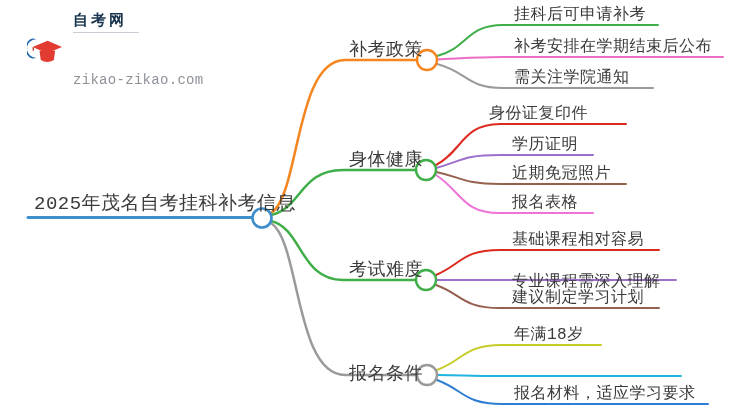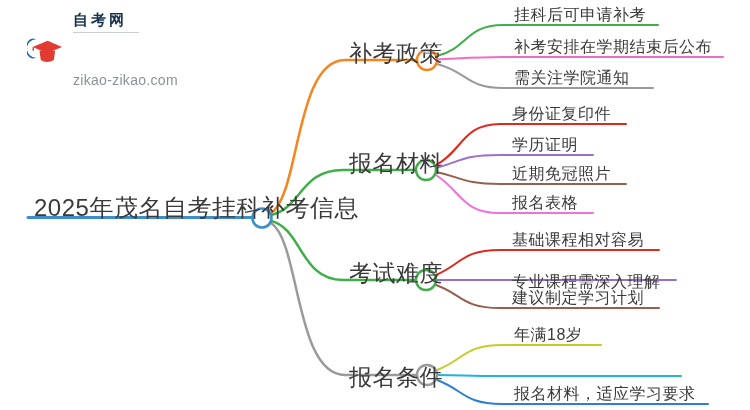--- a/index.html
+++ b/index.html
@@ -1,26 +1,26 @@
 <!DOCTYPE html>
 <html><head>
 <meta charset="utf-8">
 <style>
   html,body{margin:0;padding:0;background:#ffffff;}
   .stage{
     position:relative;width:750px;height:410px;overflow:hidden;
-    font-family:Liberation Sans, sans-serif;background:#ffffff;
+    font-family:Liberation Mono, monospace;background:#ffffff;
   }
   .links{position:absolute;left:0;top:0;width:750px;height:410px;}
   .label{
     position:absolute;color:#3a3a3a;white-space:nowrap;line-height:1.15;
     letter-spacing:0.5px;
   }
-  .root-label{font-size:24px;}
-  .branch-label{font-size:23px;}
+  .root-label{font-size:19px;}
+  .branch-label{font-size:18px;}
   .leaf-label{font-size:16px;}
   .logo{position:absolute;left:27px;top:11px;display:flex;align-items:center;}
   .logo-text{margin-left:6px;}
   .logo-title{font-size:15px;font-weight:bold;color:#16324c;letter-spacing:3px;}
   .logo-divider{height:1px;background:#c9ced4;margin:2px 0 1px 0;width:66px;}
   .logo-domain{font-size:14px;color:#8d9299;letter-spacing:0.3px;margin-top:39px;}
 </style>
 </head>
 <body>
 
@@ -69,29 +69,29 @@
     <div class="logo-text">
       <div class="logo-title">自考网</div>
       <div class="logo-divider"></div>
       <div class="logo-domain">zikao-zikao.com</div>
     </div>
   </div>
 
   <div class="label root-label" style="left:34px;top:194px;">2025年茂名自考挂科补考信息</div>
 
   <div class="label branch-label" style="left:349px;top:40px;">补考政策</div>
-  <div class="label branch-label" style="left:349px;top:150px;">报名材料</div>
+  <div class="label branch-label" style="left:349px;top:150px;">身体健康</div>
   <div class="label branch-label" style="left:349px;top:260px;">考试难度</div>
   <div class="label branch-label" style="left:349px;top:364px;">报名条件</div>
 
   <div class="label leaf-label" style="left:514px;top:6px;">挂科后可申请补考</div>
   <div class="label leaf-label" style="left:514px;top:69px;">需关注学院通知</div>
   <div class="label leaf-label" style="left:514px;top:38px;">补考安排在学期结束后公布</div>
 
-  <div class="label leaf-label" style="left:512px;top:105px;">身份证复印件</div>
+  <div class="label leaf-label" style="left:489px;top:105px;">身份证复印件</div>
   <div class="label leaf-label" style="left:512px;top:136px;">学历证明</div>
   <div class="label leaf-label" style="left:512px;top:165px;">近期免冠照片</div>
   <div class="label leaf-label" style="left:512px;top:194px;">报名表格</div>
 
   <div class="label leaf-label" style="left:512px;top:231px;">基础课程相对容易</div>
   <div class="label leaf-label" style="left:512px;top:273px;">专业课程需深入理解</div>
   <div class="label leaf-label" style="left:512px;top:289px;">建议制定学习计划</div>
 
   <div class="label leaf-label" style="left:514px;top:326px;">年满18岁</div>
   <div class="label leaf-label" style="left:514px;top:385px;">报名材料，适应学习要求</div>

